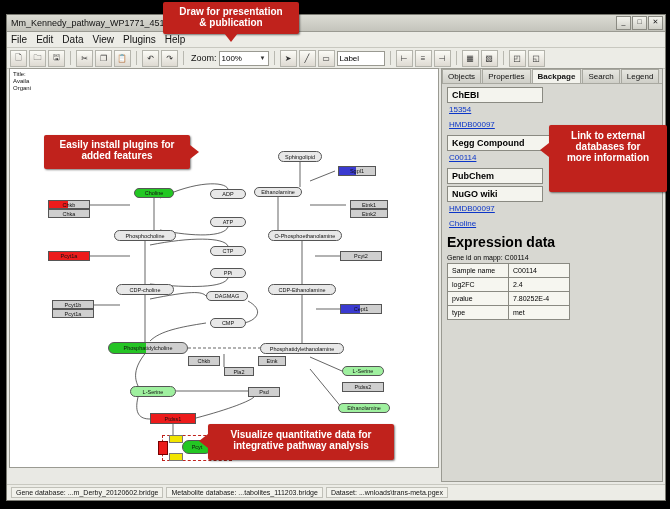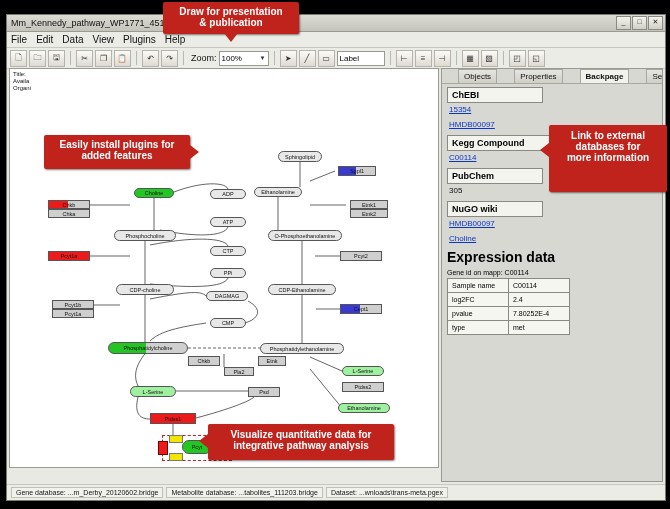--- a/index.html
+++ b/index.html
@@ -38,21 +38,21 @@
   .sidepane{position:relative;flex:1;background:#d8d8d2;margin:2px 2px 2px 1px;border:1px solid #9a9a92;overflow:hidden;}
   
   .meta{position:absolute;left:3px;top:2px;font-size:6px;color:#111;line-height:7px;}
   
   .statusbar{position:absolute;left:0;right:0;bottom:0;height:15px;background:#ecece6;border-top:1px solid #c8c8c0;
              display:flex;align-items:center;font-size:7px;color:#111;padding-left:4px;}
   .statusbar .cell{border:1px solid #c0c0b8;background:#f2f2ec;padding:1px 4px;margin-right:3px;white-space:nowrap;}
   
   .tabs{display:flex;height:14px;background:#d8d8d2;border-bottom:1px solid #a8a8a0;font-size:8px;}
   .tab{padding:1px 5px 0 5px;border:1px solid #a8a8a0;border-bottom:none;background:linear-gradient(#e6e6e0,#cfcfc8);
-       margin-right:1px;color:#111;line-height:12px;margin-left:16px;}
+       margin-right:1px;color:#111;line-height:12px;}
   .tab.active{background:#f2f2ec;font-weight:bold;}
   .sidebody{position:absolute;left:0;right:0;top:14px;bottom:0;overflow:hidden;padding:4px 5px;}
   .dbcard{border:1px solid #8a8a82;background:#f4f4ee;font-size:9px;font-weight:bold;padding:2px 4px;
           width:86px;margin-bottom:2px;}
   .dblink{font-size:8px;color:#0b35c8;text-decoration:underline;margin:0 0 6px 2px;display:block;}
   .dbplain{font-size:8px;color:#111;margin:0 0 6px 2px;display:block;}
   .exprtitle{font-size:14px;font-weight:bold;margin:2px 0 4px 0;}
   .geneid{font-size:7px;margin-bottom:2px;}
   table.expr{border-collapse:collapse;font-size:7px;}
   table.expr td{border:1px solid #8a8a82;background:#f6f6f0;padding:1px 4px;height:11px;}
@@ -326,21 +326,20 @@
         <div class="sidebody">
           <div class="dbcard">ChEBI</div>
           <a class="dblink">15354</a>
 
           <a class="dblink">HMDB00097</a>
 
           <div class="dbcard" style="width:98px">Kegg Compound</div>
           <a class="dblink">C00114</a>
 
           <div class="dbcard">PubChem</div>
-          <span class="dbplain">305</span>
 
           <div class="dbcard">NuGO wiki</div>
           <a class="dblink">HMDB00097</a>
 
           <a class="dblink">Choline</a>
 
           <div class="exprtitle">Expression data</div>
           <div class="geneid">Gene id on mapp: C00114</div>
 
           <table class="expr">

